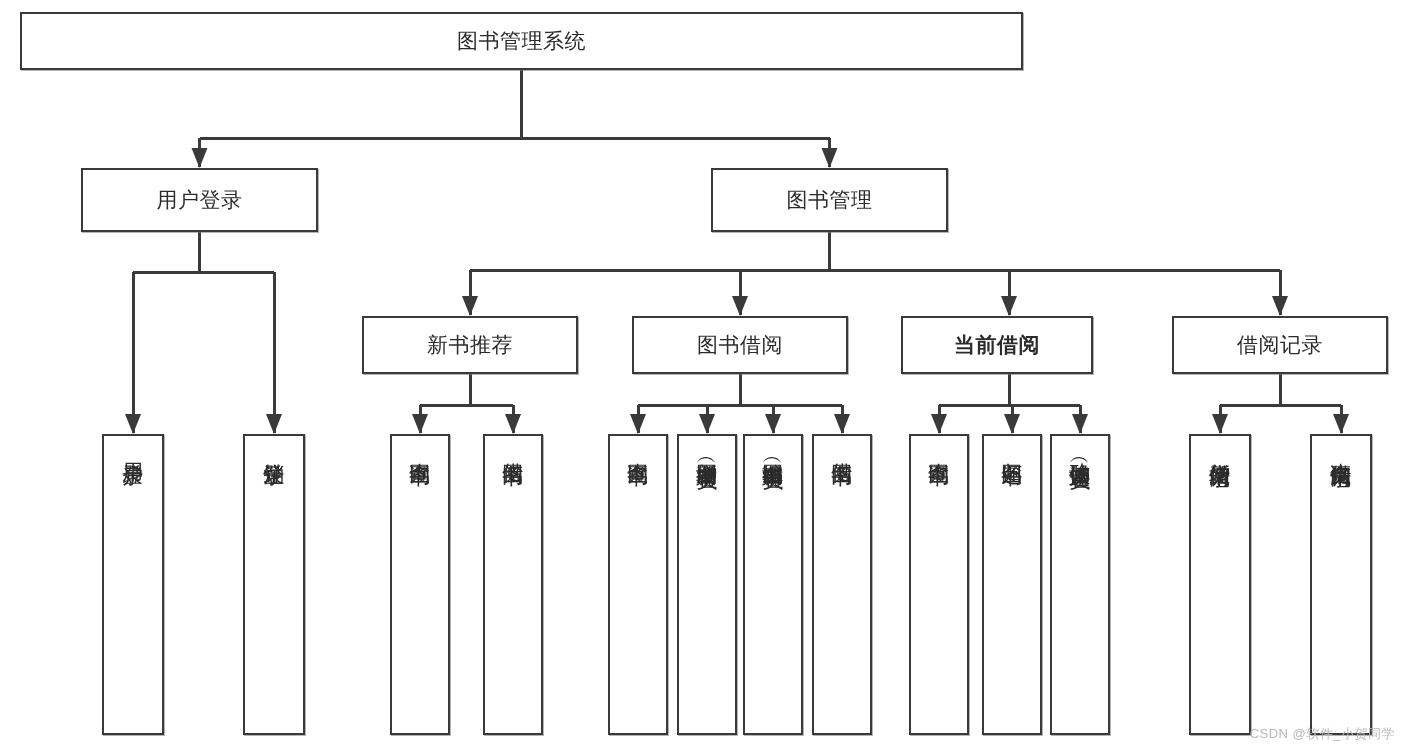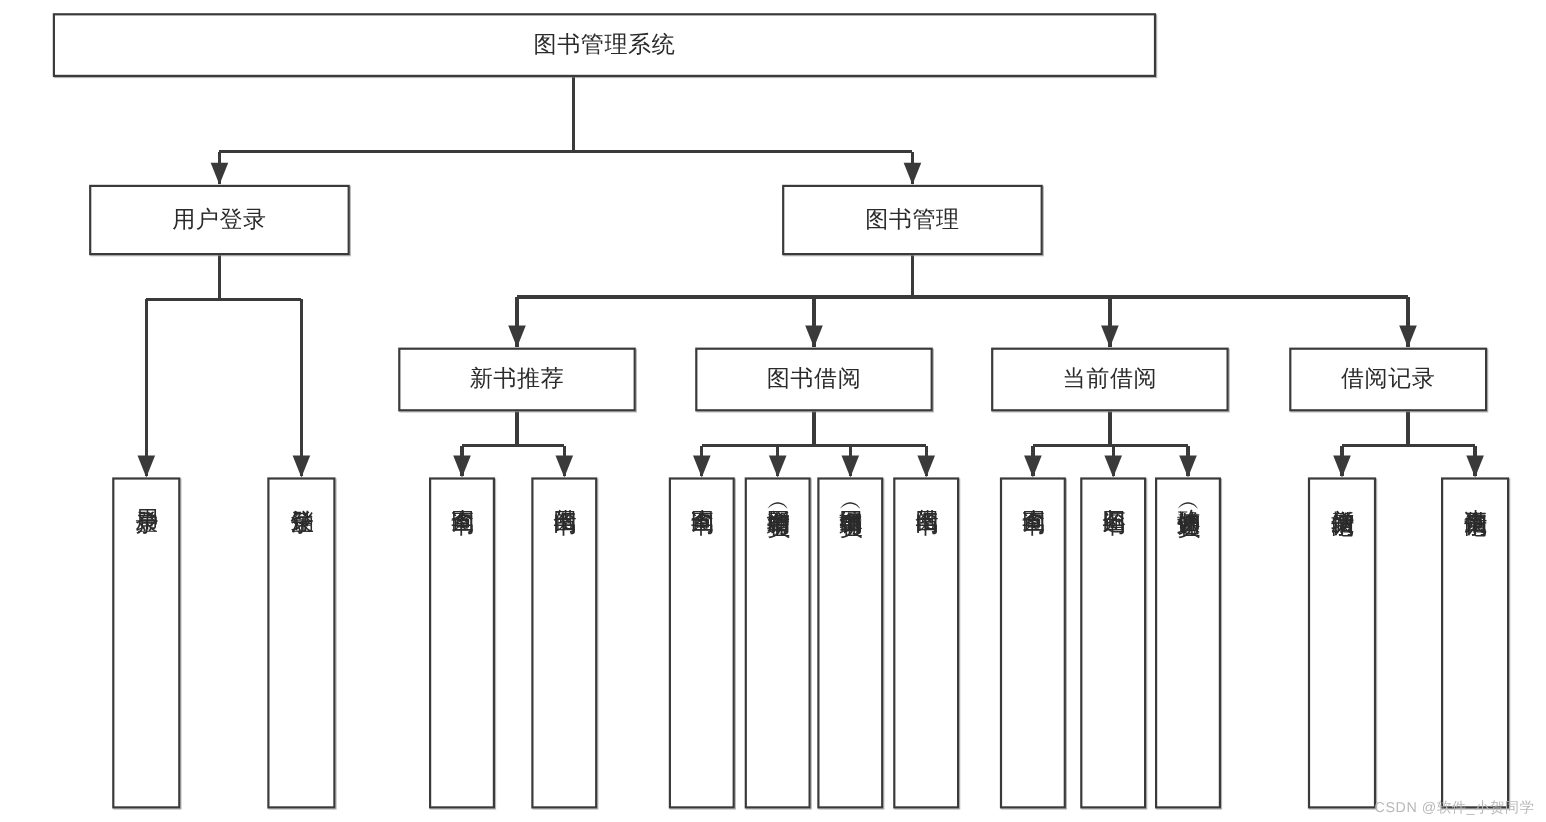--- a/index.html
+++ b/index.html
@@ -127,39 +127,39 @@
       <line x1="1080" y1="405" x2="1080" y2="433" stroke="#3a3a3a" stroke-width="3" shape-rendering="crispEdges"></line>
       <polygon points="1072,414 1088,414 1080,434" fill="#3a3a3a"></polygon>
       <line x1="1280" y1="374" x2="1280" y2="405" stroke="#3a3a3a" stroke-width="3" shape-rendering="crispEdges"></line>
       <line x1="1220" y1="405" x2="1341" y2="405" stroke="#3a3a3a" stroke-width="3" shape-rendering="crispEdges"></line>
       <line x1="1220" y1="405" x2="1220" y2="433" stroke="#3a3a3a" stroke-width="3" shape-rendering="crispEdges"></line>
       <polygon points="1212,414 1228,414 1220,434" fill="#3a3a3a"></polygon>
       <line x1="1341" y1="405" x2="1341" y2="433" stroke="#3a3a3a" stroke-width="3" shape-rendering="crispEdges"></line>
       <polygon points="1333,414 1349,414 1341,434" fill="#3a3a3a"></polygon>
     </svg>
 
-<div class="node-box horizontal" style="left: 20px; top: 12px; width: 1003px; height: 58px; border-color: rgb(58, 58, 58); margin-left: 28px;">
+<div class="node-box horizontal" style="left: 20px; top: 12px; width: 1003px; height: 58px; border-color: rgb(58, 58, 58);">
       <span class="node-label" style="color: rgb(43, 43, 43);">图书管理系统</span>
     </div>
     <div class="node-box horizontal" style="left: 81px; top: 168px; width: 237px; height: 64px; border-color: rgb(58, 58, 58);">
       <span class="node-label" style="color: rgb(43, 43, 43);">用户登录</span>
     </div>
     <div class="node-box horizontal" style="left: 362px; top: 316px; width: 216px; height: 58px; border-color: rgb(58, 58, 58);">
       <span class="node-label" style="color: rgb(43, 43, 43);">新书推荐</span>
     </div>
     <div class="node-box horizontal" style="left: 711px; top: 168px; width: 237px; height: 64px; border-color: rgb(58, 58, 58);">
       <span class="node-label" style="color: rgb(43, 43, 43);">图书管理</span>
     </div>
     <div class="node-box horizontal" style="left: 632px; top: 316px; width: 216px; height: 58px; border-color: rgb(58, 58, 58);">
       <span class="node-label" style="color: rgb(43, 43, 43);">图书借阅</span>
     </div>
-    <div class="node-box horizontal" style="left: 901px; top: 316px; width: 216px; height: 58px; border-color: rgb(58, 58, 58);">
+    <div class="node-box horizontal" style="left: 901px; top: 316px; width: 192px; height: 58px; border-color: rgb(58, 58, 58); font-weight: bold;">
       <span class="node-label" style="color: rgb(43, 43, 43);">当前借阅</span>
     </div>
-    <div class="node-box horizontal" style="left: 1172px; top: 316px; width: 180px; height: 58px; border-color: rgb(58, 58, 58);">
+    <div class="node-box horizontal" style="left: 1172px; top: 316px; width: 216px; height: 58px; border-color: rgb(58, 58, 58);">
       <span class="node-label" style="color: rgb(43, 43, 43);">借阅记录</span>
     </div>
     <div class="node-box vertical" style="left: 102px; top: 434px; width: 62px; height: 301px; border-color: rgb(58, 58, 58);">
       <span class="node-label" style="color: rgb(43, 43, 43);">用户登录</span>
     </div>
     <div class="node-box vertical" style="left: 243px; top: 434px; width: 62px; height: 301px; border-color: rgb(58, 58, 58);">
       <span class="node-label" style="color: rgb(43, 43, 43);">注销登录</span>
     </div>
     <div class="node-box vertical" style="left: 390px; top: 434px; width: 60px; height: 301px; border-color: rgb(58, 58, 58);">
       <span class="node-label" style="color: rgb(43, 43, 43);">查询图书</span>

